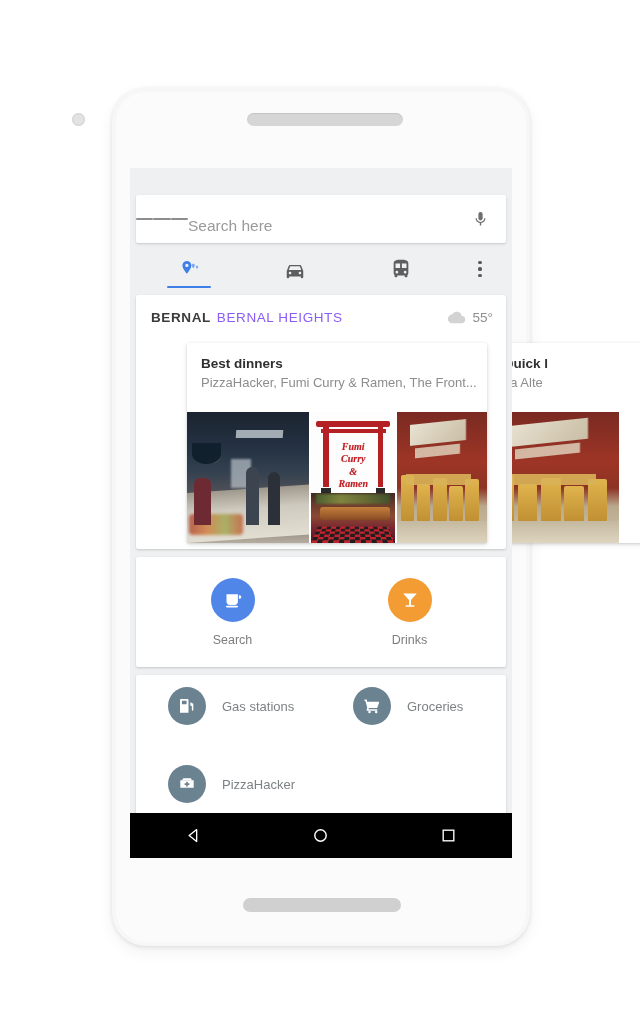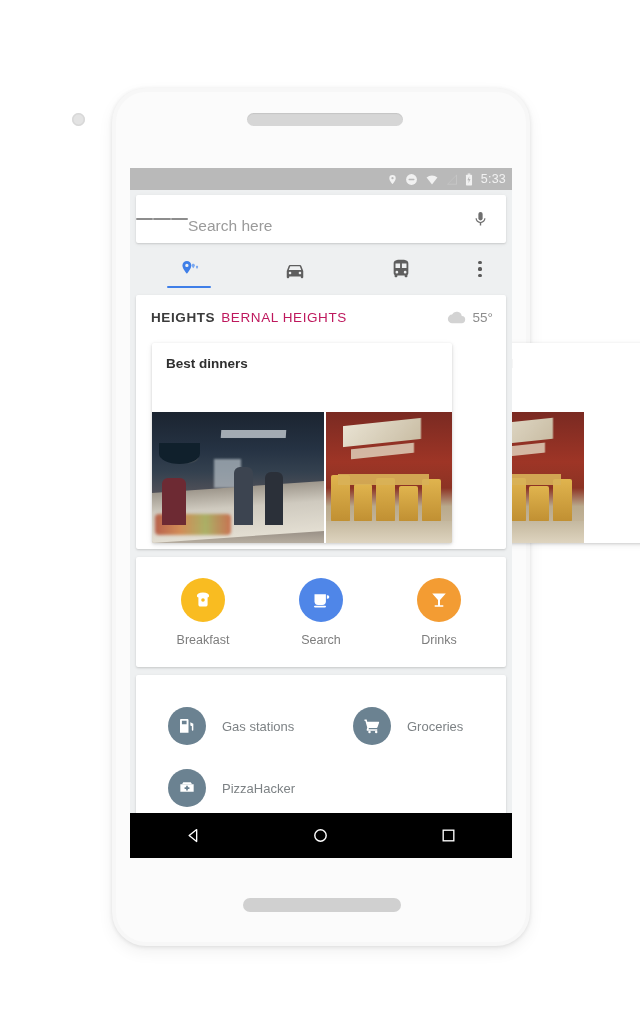--- a/index.html
+++ b/index.html
@@ -133,39 +133,40 @@
   .card-a{ left:6px; top:127px; width:370px; height:254px; }
 
   .dinner-row{
     height:44px; display:flex; align-items:center;
     padding:0 13px 0 15px;
   }
   .dinner-label{
     font-size:13.5px; font-weight:bold; color:#3b3b3b; letter-spacing:.6px;
   }
   .dinner-place{
-    font-size:13.5px; color:#be185d; letter-spacing:.6px; margin-left:6px;
+    font-size:13.5px; color:#8b5cf6; letter-spacing:.6px; margin-left:6px;
   }
   .weather{
     margin-left:auto; display:flex; align-items:center; gap:7px;
   }
   .weather-temp{ font-size:13.5px; color:#8d8d8d; }
 
   
   .carousel{
     position:absolute; left:0; top:44px;
     width:382px; height:210px;
     overflow:visible;
   }
   .pcard{
     position:absolute; top:4px;
     background:#fff;
     border-radius:2px;
     box-shadow:0 1px 3px rgba(0,0,0,0.16), 0 2px 7px rgba(0,0,0,0.07);
     overflow:hidden;
+    margin-left:35px;
   }
   .pcard-1{ left:16px; width:300px; height:200px; }
   .pcard-2{ left:324px; width:300px; height:200px; }
   .pcard-title{
     font-size:13.5px; font-weight:bold; color:#2f2f2f;
     padding:13px 0 0 14px; white-space:nowrap;
   }
   .pcard-sub{
     font-size:13px; color:#8d8d8d;
     padding:4px 0 0 14px; white-space:nowrap;
@@ -329,21 +330,21 @@
     display:flex; align-items:center; justify-content:center;
   }
   .cat-label{
     margin-top:11px; font-size:12.5px; color:#7d7d7d;
   }
 
   
   .card-c{ left:6px; top:507px; width:370px; height:160px; }
   .svc-grid{
     display:grid; grid-template-columns:1fr 1fr;
-    row-gap:0; padding:20px 0 0 0;
+    row-gap:16px; padding:0 0 0 0;
   }
   .svc{
     display:flex; align-items:center; height:62px;
     padding-left:32px; cursor:pointer;
   }
   .svc-circle{
     width:38px; height:38px; border-radius:50%;
     background:#6b8291;
     display:flex; align-items:center; justify-content:center;
     flex:0 0 38px;
@@ -388,42 +389,20 @@
             <div class="chair"></div>
         </div>
         <div class="table-top"></div>
         <div class="floor"></div>
       </div>
     </div>
   </div>
 
   <div class="screen-clip">
 
-    <div class="statusbar">
-      <svg class="sb-ico" width="11" height="13" viewBox="0 0 24 24">
-        <path fill="#f4f4f4" d="M12 2a7 7 0 0 0-7 7c0 5.2 7 13 7 13s7-7.8 7-13a7 7 0 0 0-7-7zm0 9.5A2.5 2.5 0 1 1 12 6.5a2.5 2.5 0 0 1 0 5z"></path>
-      </svg>
-      <svg class="sb-ico" width="13" height="13" viewBox="0 0 24 24">
-        <circle cx="12" cy="12" r="10" fill="#f4f4f4"></circle>
-        <rect x="6.5" y="10.7" width="11" height="2.6" rx="1.1" fill="#b9b9b9"></rect>
-      </svg>
-      <svg class="sb-ico" width="14" height="13" viewBox="0 0 24 24">
-        <path fill="#f4f4f4" d="M2 8.5 12 21 22 8.5A15 15 0 0 0 2 8.5z"></path>
-      </svg>
-      <svg class="sb-ico" width="12" height="13" viewBox="0 0 24 24">
-        <path fill="#c9c9c9" d="M2 22h20V2L2 22z"></path>
-        <path fill="#b9b9b9" d="M4.4 20.3 20.2 4.6v15.7z"></path>
-      </svg>
-      <svg class="sb-ico" width="8" height="13" viewBox="0 0 14 24">
-        <rect x="4.6" y="1" width="4.8" height="2.2" fill="#f4f4f4"></rect>
-        <rect x="1.4" y="3" width="11.2" height="20" rx="1.4" fill="#f4f4f4"></rect>
-        <path fill="#b9b9b9" d="M7.6 6 4 13.6h2.6L6 19l3.8-7.8H7.1z"></path>
-      </svg>
-      <span class="sb-time">5:33</span>
-    </div>
 
     <div class="searchbar">
       <div class="hamburger">
         <span></span>
           <span></span>
           <span></span>
       </div>
       <div class="search-text">Search here</div>
       <div class="mic-btn">
         <svg width="17" height="22" viewBox="0 0 24 24">
@@ -456,46 +435,64 @@
         <div class="kebab-dots">
             <i></i>
             <i></i>
             <i></i>
           </div>
       </div>
     </div>
 
     <div class="card card-a">
       <div class="dinner-row">
-        <span class="dinner-label">HEIGHTS</span>
+        <span class="dinner-label">BERNAL</span>
         <span class="dinner-place">BERNAL HEIGHTS</span>
         <span class="weather">
           <svg width="20" height="14" viewBox="0 0 24 17">
             <path fill="#d3d3d3" d="M19 7.2a6.3 6.3 0 0 0-11.8-1.7A5 5 0 0 0 7.5 16h11a4.4 4.4 0 0 0 .5-8.8z"></path>
           </svg>
           <span class="weather-temp">55°</span>
         </span>
       </div>
 
       <div class="carousel">
         <div class="pcard pcard-1">
           <div class="pcard-title">Best dinners</div>
+          <div class="pcard-sub">PizzaHacker, Fumi Curry &amp; Ramen, The Front...</div>
 
           <div class="pcard-photos">
 
             <div class="photo p1 ph-interior">
               <div class="ph-lamp"></div>
               <div class="ph-window"></div>
               <div class="ph-counter"></div>
               <div class="ph-food"></div>
               <div class="ph-person b"></div>
               <div class="ph-person c"></div>
               <div class="ph-person d"></div>
             </div>
 
+            <div class="photo p2 ph-fumi">
+              <div class="sky"></div>
+              <div class="torii">
+                <div class="torii-top"></div>
+                <div class="torii-top2"></div>
+                <div class="torii-leg l"></div>
+                <div class="torii-leg r"></div>
+                <div class="torii-base l"></div>
+                <div class="torii-base r"></div>
+              </div>
+              <div class="fumi-text">Fumi<br>Curry<br>&amp;<br>Ramen</div>
+              <div class="bar">
+                <div class="bar-plants"></div>
+                <div class="bar-counter"></div>
+                <div class="checker"></div>
+              </div>
+            </div>
 
             <div class="photo p3 ph-red">
               <div class="red-art"></div>
               <div class="red-art2"></div>
               <div class="chairs">
                 <div class="chair"></div>
                   <div class="chair"></div>
                   <div class="chair"></div>
                 <div class="chair"></div>
                   <div class="chair"></div>
@@ -505,28 +502,20 @@
             </div>
 
           </div>
         </div>
       </div>
     </div>
 
     <div class="card card-b">
       <div class="cats">
 
-        <div class="cat">
-          <div class="cat-circle" style="background:#f9bc21">
-            <svg width="24" height="24" viewBox="0 0 24 24">
-              <path fill="#ffffff" d="M12 4.4c-3.9 0-6.1 1.4-6.1 3.3 0 1 .7 1.6 1.5 1.8v7.2c0 1.1.9 1.9 2 1.9h5.2c1.1 0 2-.8 2-1.9V9.5c.8-.2 1.5-.8 1.5-1.8 0-1.9-2.2-3.3-6.1-3.3zm0 9.4a1.8 1.8 0 1 1 0-3.6 1.8 1.8 0 0 1 0 3.6z"></path>
-            </svg>
-          </div>
-          <div class="cat-label">Breakfast</div>
-        </div>
 
 
         <div class="cat">
           <div class="cat-circle" style="background:#4f86e8">
             <svg width="24" height="24" viewBox="0 0 24 24">
               <path fill="#ffffff" d="M5.5 6.2v7.1a3.6 3.6 0 0 0 3.6 3.6h4.2a3.6 3.6 0 0 0 3.6-3.6V6.2H5.5z"></path>
               <path fill="#ffffff" d="M17.9 7.2v3.6h.6a1.8 1.8 0 0 0 0-3.6h-.6z"></path>
               <rect x="5" y="17.8" width="12" height="1.6" rx=".8" fill="#ffffff"></rect>
             </svg>
           </div>

